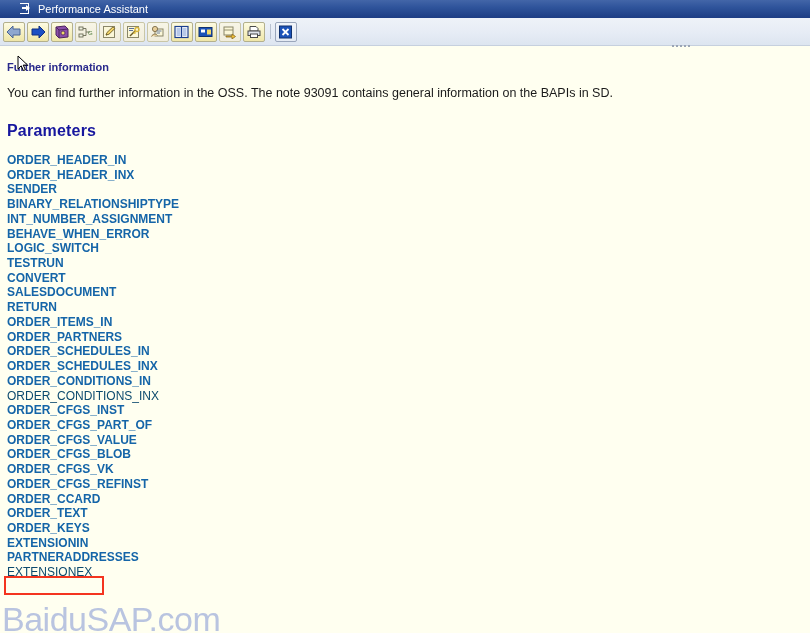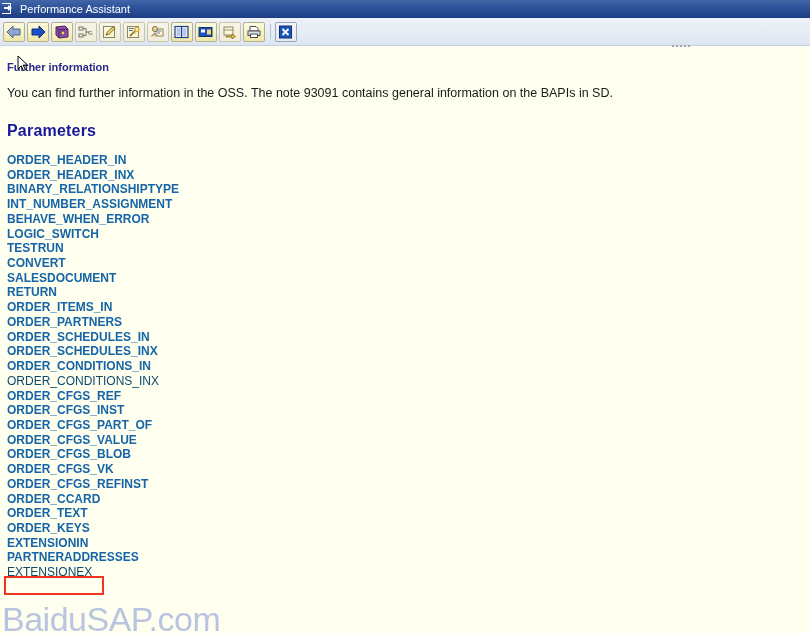--- a/index.html
+++ b/index.html
@@ -25,21 +25,21 @@
 
   
   .titlebar {
     position: absolute;
     left: 0; top: 0;
     width: 810px;
     height: 18px;
     background: linear-gradient(to bottom, #4366a8 0%, #2f549b 40%, #1d3d84 100%);
     display: flex;
     align-items: center;
-    padding-left: 2px;
+    padding-left: 20px;
     box-sizing: border-box;
   }
   .title-icon {
     width: 13px;
     height: 12px;
     position: relative;
     margin-right: 5px;
     flex: 0 0 auto;
   }
   .title-icon .frame {
@@ -352,35 +352,35 @@
 
   <div class="sec-heading heading-further">Further information</div>
 
   <div class="body-text">You can find further information in the OSS. The note 93091 contains general information on the BAPIs in SD.</div>
 
   <div class="params-heading">Parameters</div>
 
   <div class="param-list" id="param-list">
       <div class="param-row">ORDER_HEADER_IN</div>
       <div class="param-row">ORDER_HEADER_INX</div>
+      <div class="param-row">SENDER</div>
       <div class="param-row">BINARY_RELATIONSHIPTYPE</div>
       <div class="param-row">INT_NUMBER_ASSIGNMENT</div>
       <div class="param-row">BEHAVE_WHEN_ERROR</div>
       <div class="param-row">LOGIC_SWITCH</div>
       <div class="param-row">TESTRUN</div>
       <div class="param-row">CONVERT</div>
       <div class="param-row">SALESDOCUMENT</div>
       <div class="param-row">RETURN</div>
       <div class="param-row">ORDER_ITEMS_IN</div>
       <div class="param-row">ORDER_PARTNERS</div>
       <div class="param-row">ORDER_SCHEDULES_IN</div>
       <div class="param-row">ORDER_SCHEDULES_INX</div>
       <div class="param-row">ORDER_CONDITIONS_IN</div>
       <div class="param-row black">ORDER_CONDITIONS_INX</div>
-      <div class="param-row">ORDER_CFGS_REF</div>
       <div class="param-row">ORDER_CFGS_INST</div>
       <div class="param-row">ORDER_CFGS_PART_OF</div>
       <div class="param-row">ORDER_CFGS_VALUE</div>
       <div class="param-row">ORDER_CFGS_BLOB</div>
       <div class="param-row">ORDER_CFGS_VK</div>
       <div class="param-row">ORDER_CFGS_REFINST</div>
       <div class="param-row">ORDER_CCARD</div>
       <div class="param-row">ORDER_TEXT</div>
       <div class="param-row">ORDER_KEYS</div>
       <div class="param-row">EXTENSIONIN</div>

